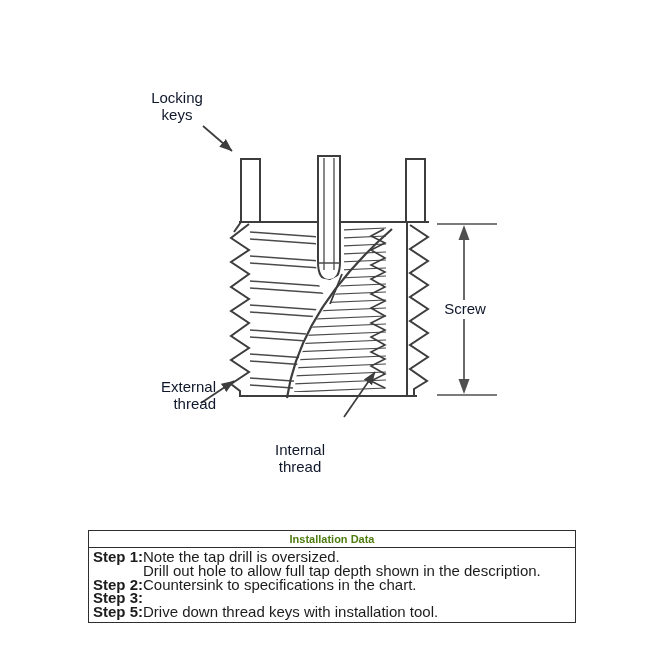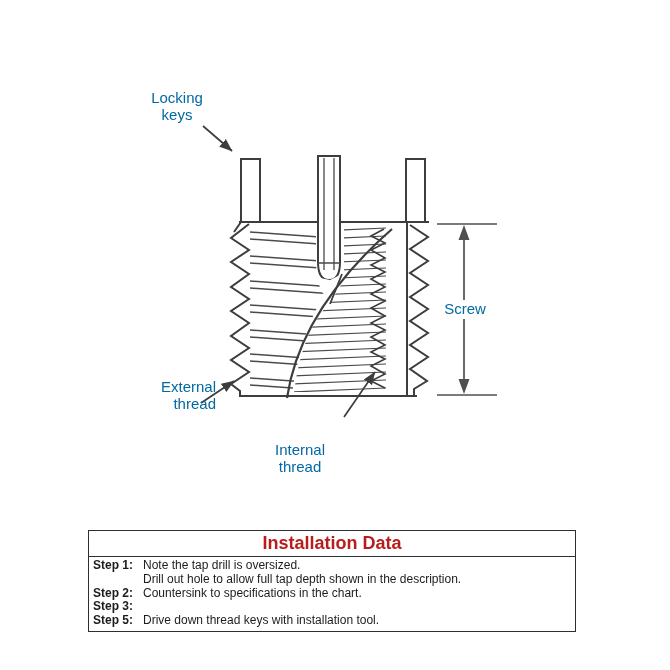--- a/index.html
+++ b/index.html
@@ -3,34 +3,34 @@
 <meta charset="utf-8">
 <style>
   html,body{margin:0;padding:0;}
   body{
     width:670px;height:670px;background:#ffffff;position:relative;overflow:hidden;
     font-family:"Liberation Sans", sans-serif;color:#1c1c1c;
   }
   .stage{position:absolute;left:0;top:0;width:670px;height:525px;}
   .stage svg{position:absolute;left:0;top:0;}
   .lbl{
-    position:absolute;font-size:15px;line-height:1.13;color:#0369a1;
+    position:absolute;font-size:15px;line-height:1.13;color:#0f172a;
     text-align:center;white-space:pre-line;
   }
   .lbl.length{background:#ffffff;padding:1px 0;}
   .itable{
     position:absolute;left:88px;top:530px;width:488px;box-sizing:border-box;
     border:1.6px solid #2e2e2e;background:#fff;
   }
   .itable .ititle{
-    font-size:18px;font-weight:bold;text-align:center;
-    padding:2px 0 2px;border-bottom:1.6px solid #2e2e2e;color:#b91c1c;
+    font-size:11px;font-weight:bold;text-align:center;
+    padding:2px 0 2px;border-bottom:1.6px solid #2e2e2e;color:#4d7c0f;
   }
   .itable .ibody{padding:2px 4px 3px;}
-  .irow{display:flex;font-size:12px;line-height:13.8px;color:#1c1c1c;}
+  .irow{display:flex;font-size:15px;line-height:13.8px;color:#1c1c1c;}
   .irow .ilab{width:50px;flex:0 0 50px;font-weight:bold;}
   .irow .itxt{flex:1;}
   .irow .itxt span{display:block;}
 </style>
 </head>
 <body>
 
 <div class="stage">
   <svg width="670" height="525" viewBox="0 0 670 525">
     <defs>

